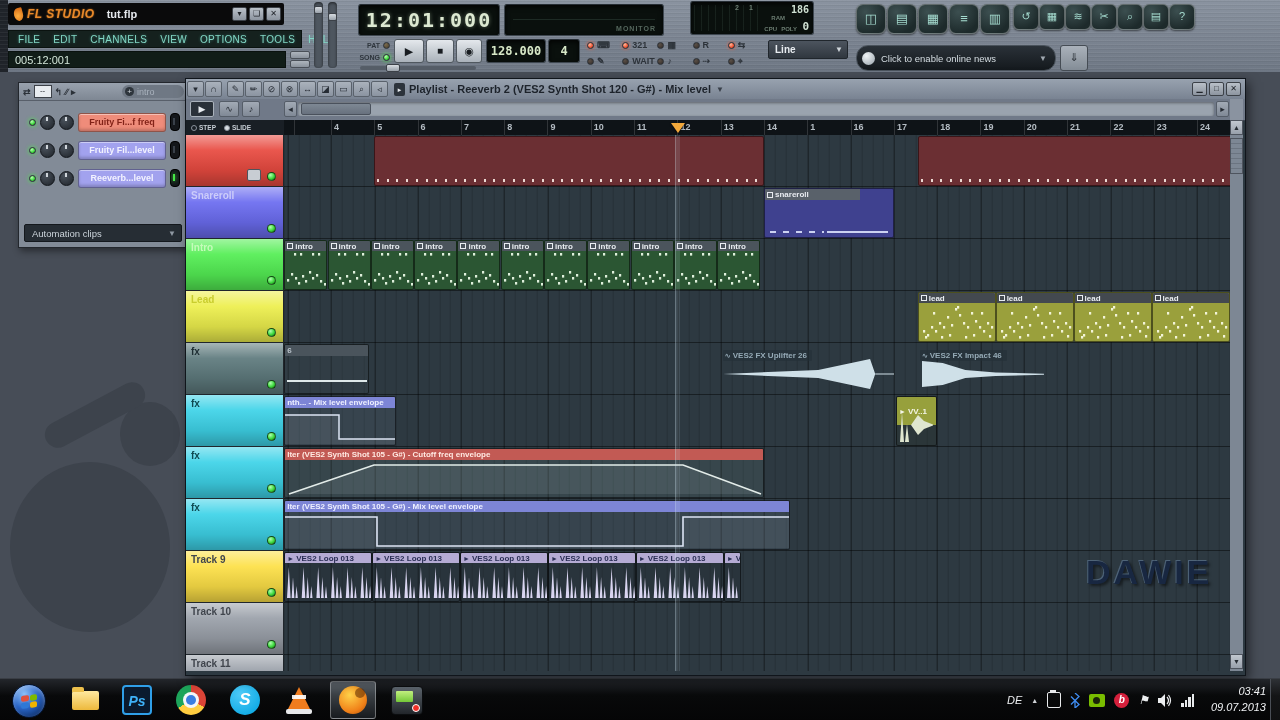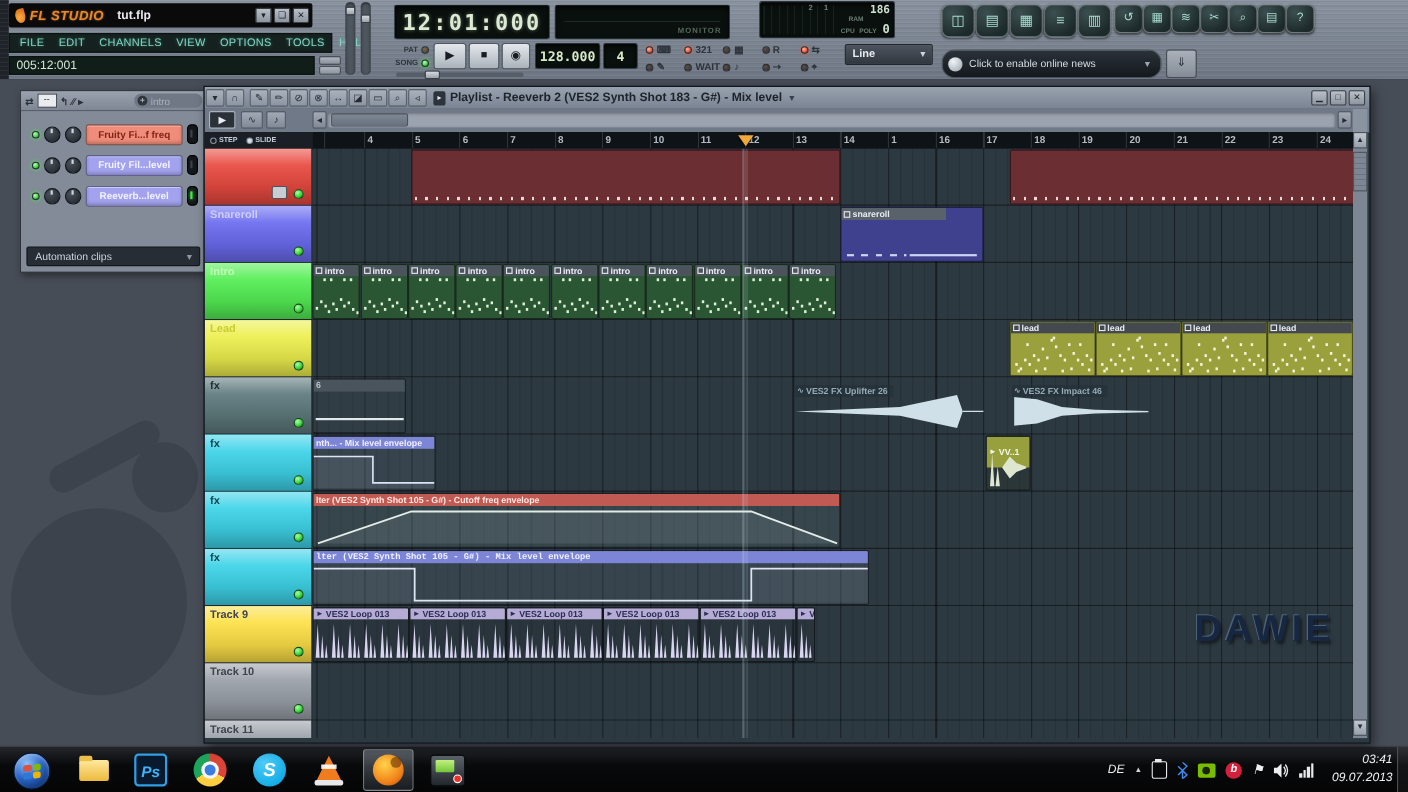--- a/index.html
+++ b/index.html
@@ -486,21 +486,21 @@
       <div class="tico">✎</div>
       <div class="tico">✏</div>
       <div class="tico">⊘</div>
       <div class="tico">⊗</div>
       <div class="tico">↔</div>
       <div class="tico">◪</div>
       <div class="tico">▭</div>
       <div class="tico">⌕</div>
       <div class="tico">◃</div>
       <div class="pl-pa">▸</div>
-      <span class="ttl">Playlist - Reeverb 2 (VES2 Synth Shot 183 - G#) - Mix level</span>
+      <span class="ttl">Playlist - Reeverb 2 (VES2 Synth Shot 120 - G#) - Mix level</span>
       <span class="tcar">▼</span>
       <div class="pwb">
         <div class="wbtn">▁</div>
         <div class="wbtn">□</div>
         <div class="wbtn">✕</div>
       </div>
     </div>
 
     <div class="pl-toolrow">
       <div class="ptb" style="left:4px;width:24px;background:#2a3139;color:#e8ecf0;border-color:#aab2bb;">▶</div>
@@ -1050,21 +1050,21 @@
         </div>
         <div class="clip autored" style="left: 0.236px; top: 313px; width: 480px;">
           <div class="chd">
             <span>lter (VES2 Synth Shot 105 - G#) - Cutoff freq envelope</span>
           </div>
           <svg width="480" height="38" viewBox="0 0 480 38" style="bottom:1px;">
             <polygon points="4,36 89,7 398,7 476,36" fill="rgba(220,240,235,.10)"></polygon>
             <polyline points="4,36 89,7 398,7 476,36" stroke="#e2ebe8" stroke-width="1.6" fill="none"></polyline>
           </svg>
         </div>
-        <div class="clip autoblue" style="left: 0.236px; top: 365px; width: 506px; font-family: Liberation Mono, monospace;">
+        <div class="clip autoblue" style="left: 0.236px; top: 365px; width: 506px;">
           <div class="chd">
             <span>lter (VES2 Synth Shot 105 - G#) - Mix level envelope</span>
           </div>
           <svg width="506" height="38" viewBox="0 0 506 38" style="bottom:1px;">
             <polygon points="0,7 92,7 92,36 398,36 398,7 504,7 504,38 0,38" fill="rgba(220,230,245,.08)"></polygon>
             <polyline points="0,7 92,7 92,36 398,36 398,7 504,7" stroke="#dde4f4" stroke-width="1.6" fill="none"></polyline>
           </svg>
         </div>
         <div class="clip loop" style="left: 0.236px; top: 417px; width: 88px;">
           <div class="chd">

